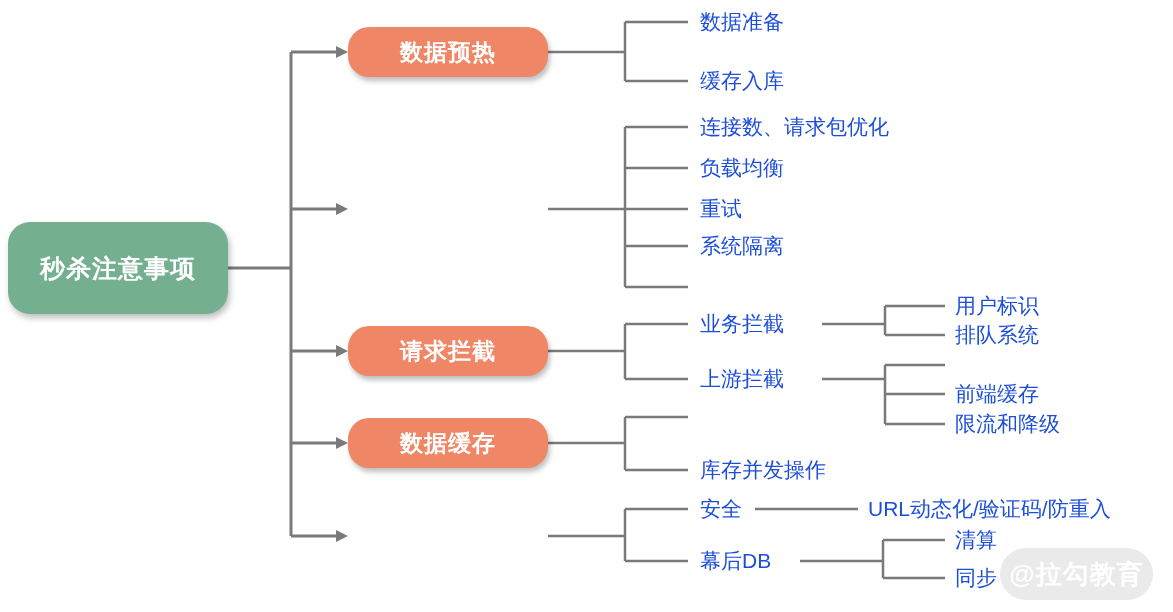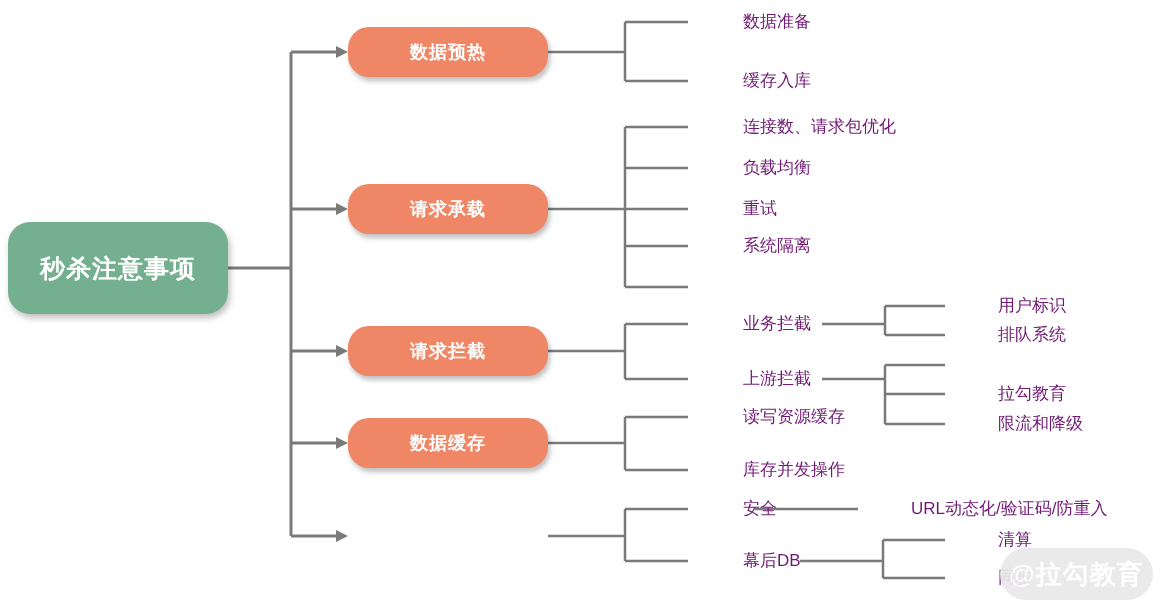--- a/index.html
+++ b/index.html
@@ -26,32 +26,31 @@
     background: #74b08f;
     border-radius: 22px;
     font-size: 25px;
     letter-spacing: 1px;
     box-shadow: 2px 4px 6px rgba(0,0,0,0.25);
   }
   .branch-node {
     left: 348px; width: 200px; height: 50px;
     background: #ef8766;
     border-radius: 21px;
-    font-size: 18px;
+    font-size: 23px;
     letter-spacing: 1px;
     box-shadow: 2px 4px 5px rgba(0,0,0,0.25);
   }
   .leaf {
     position: absolute;
     height: 28px;
     line-height: 28px;
-    font-size: 17px;
-    color: #701a75;
+    font-size: 21px;
+    color: #1d4ed8;
     white-space: nowrap;
-    margin-left: 43px;
   }
   .watermark {
     position: absolute;
     left: 1000px; top: 548px; width: 153px; height: 52px;
     background: #e9e9e9;
     opacity: 0.92;
     border-radius: 26px;
     display: flex;
     align-items: center;
     justify-content: center;
@@ -135,46 +134,42 @@
     </g>
   </svg>
 
   <div class="node root-node">
     <span>秒杀注意事项</span>
   </div>
 
   <div class="node branch-node" style="top:27px">
     <span>数据预热</span>
   </div>
-  <div class="node branch-node" style="top:184px">
-    <span>请求承载</span>
-  </div>
   <div class="node branch-node" style="top:418px">
     <span>数据缓存</span>
   </div>
   <div class="node branch-node" style="top:326px">
     <span>请求拦截</span>
   </div>
 
   <div class="leaf" style="left:700px;top:8px">数据准备</div>
   <div class="leaf" style="left:700px;top:67px">缓存入库</div>
   <div class="leaf" style="left:700px;top:113px">连接数、请求包优化</div>
   <div class="leaf" style="left:700px;top:154px">负载均衡</div>
   <div class="leaf" style="left:700px;top:195px">重试</div>
   <div class="leaf" style="left:700px;top:232px">系统隔离</div>
   <div class="leaf" style="left:700px;top:310px">业务拦截</div>
   <div class="leaf" style="left:700px;top:365px">上游拦截</div>
-  <div class="leaf" style="left:700px;top:403px">读写资源缓存</div>
   <div class="leaf" style="left:700px;top:456px">库存并发操作</div>
   <div class="leaf" style="left:700px;top:495px">安全</div>
   <div class="leaf" style="left:700px;top:547px">幕后DB</div>
 
   <div class="leaf" style="left:955px;top:292px">用户标识</div>
   <div class="leaf" style="left:955px;top:321px">排队系统</div>
-  <div class="leaf" style="left:955px;top:380px">拉勾教育</div>
+  <div class="leaf" style="left:955px;top:380px">前端缓存</div>
   <div class="leaf" style="left:955px;top:410px">限流和降级</div>
   <div class="leaf" style="left:868px;top:495px">URL动态化/验证码/防重入</div>
   <div class="leaf" style="left:955px;top:526px">清算</div>
   <div class="leaf" style="left:955px;top:564px">同步</div>
 
   <div class="watermark">
     <span>@拉勾教育</span>
   </div>
 
 </div>

